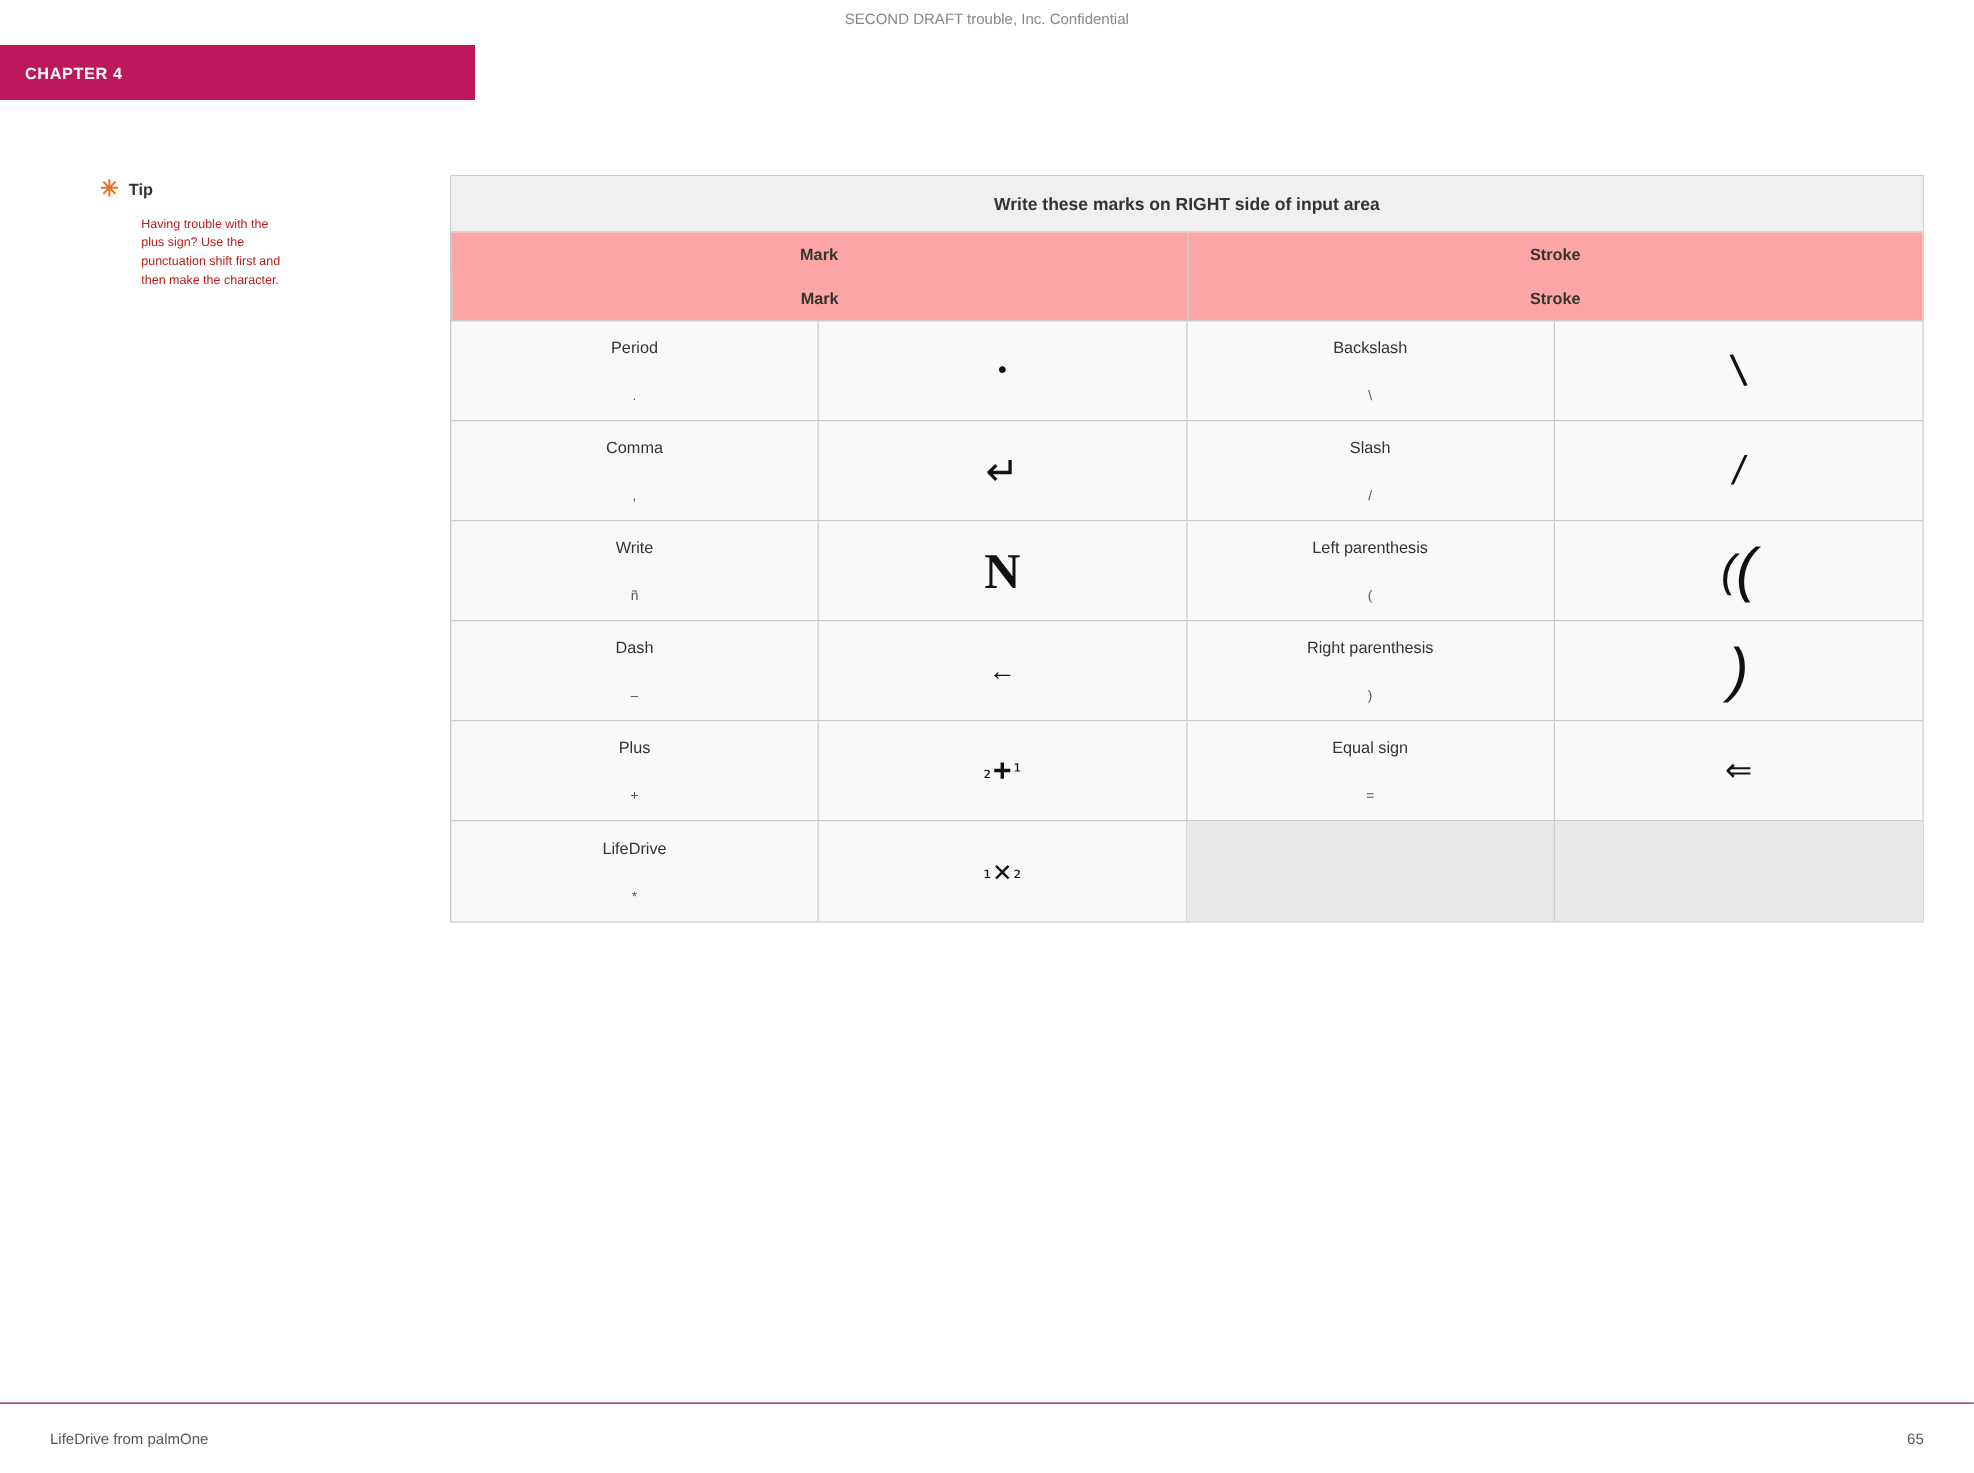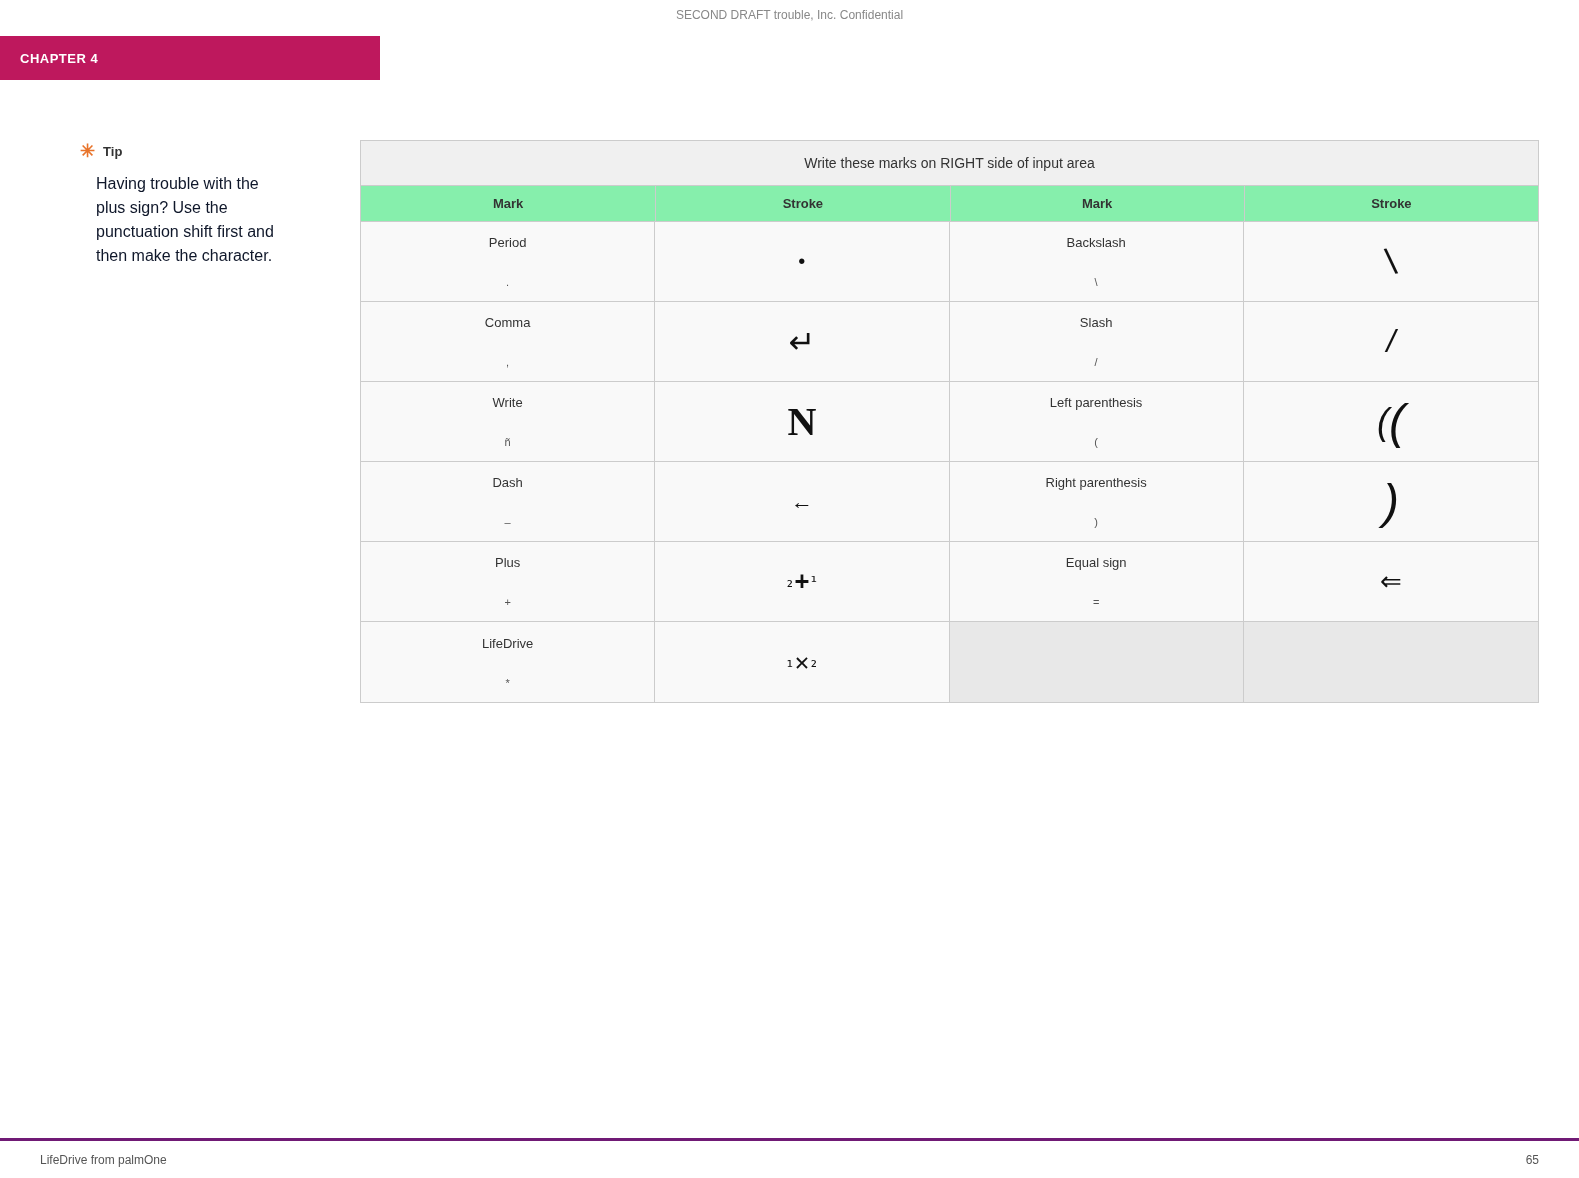--- a/index.html
+++ b/index.html
@@ -71,47 +71,47 @@
       color: #E8732A;
       font-size: 18px;
       font-weight: bold;
     }
     .tip-label {
       font-weight: bold;
       font-size: 13px;
       color: #333;
     }
     .tip-text {
-      color: #0f172a;
-      font-size: 16px;
+      color: #b91c1c;
+      font-size: 10px;
       line-height: 1.5;
-      margin-left: 16px;
+      margin-left: 33px;
     }
 
     
     .table-section {
       flex: 1;
       border: 1px solid #ccc;
       background: #f9f9f9;
     }
 
     .table-title-row {
       background: #f0f0f0;
       text-align: center;
       padding: 14px 10px;
-      font-weight: normal;
+      font-weight: bold;
       font-size: 14px;
       border-bottom: 1px solid #ccc;
     }
 
     .table-header-row {
       display: grid;
-      grid-template-columns: 1fr 1fr 1fr 1fr;
+      grid-template-columns: 1fr 1fr;
       border-bottom: 1px solid #ccc;
-      background: #86efac;
+      background: #fca5a5;
     }
     .table-header-row .col-head {
       padding: 10px 14px;
       font-weight: bold;
       font-size: 13px;
       text-align: center;
     }
     .col-divider {
       border-left: 1px solid #ccc;
     }
@@ -170,26 +170,26 @@
     .cell-shaded {
       background: #e8e8e8;
     }
 
     
     .footer {
       position: fixed;
       bottom: 0;
       left: 0;
       right: 0;
-      height: 40px;
+      height: 56px;
       display: flex;
       align-items: center;
       justify-content: space-between;
       padding: 0 40px;
-      border-top: 3px solid #701a75;
+      border-top: 1px solid #701a75;
       background: #fff;
       font-size: 12px;
       color: #555;
     }
   </style>
 </head>
 <body>
 
 <div class="watermark">SECOND DRAFT trouble, Inc.  Confidential</div>
 

